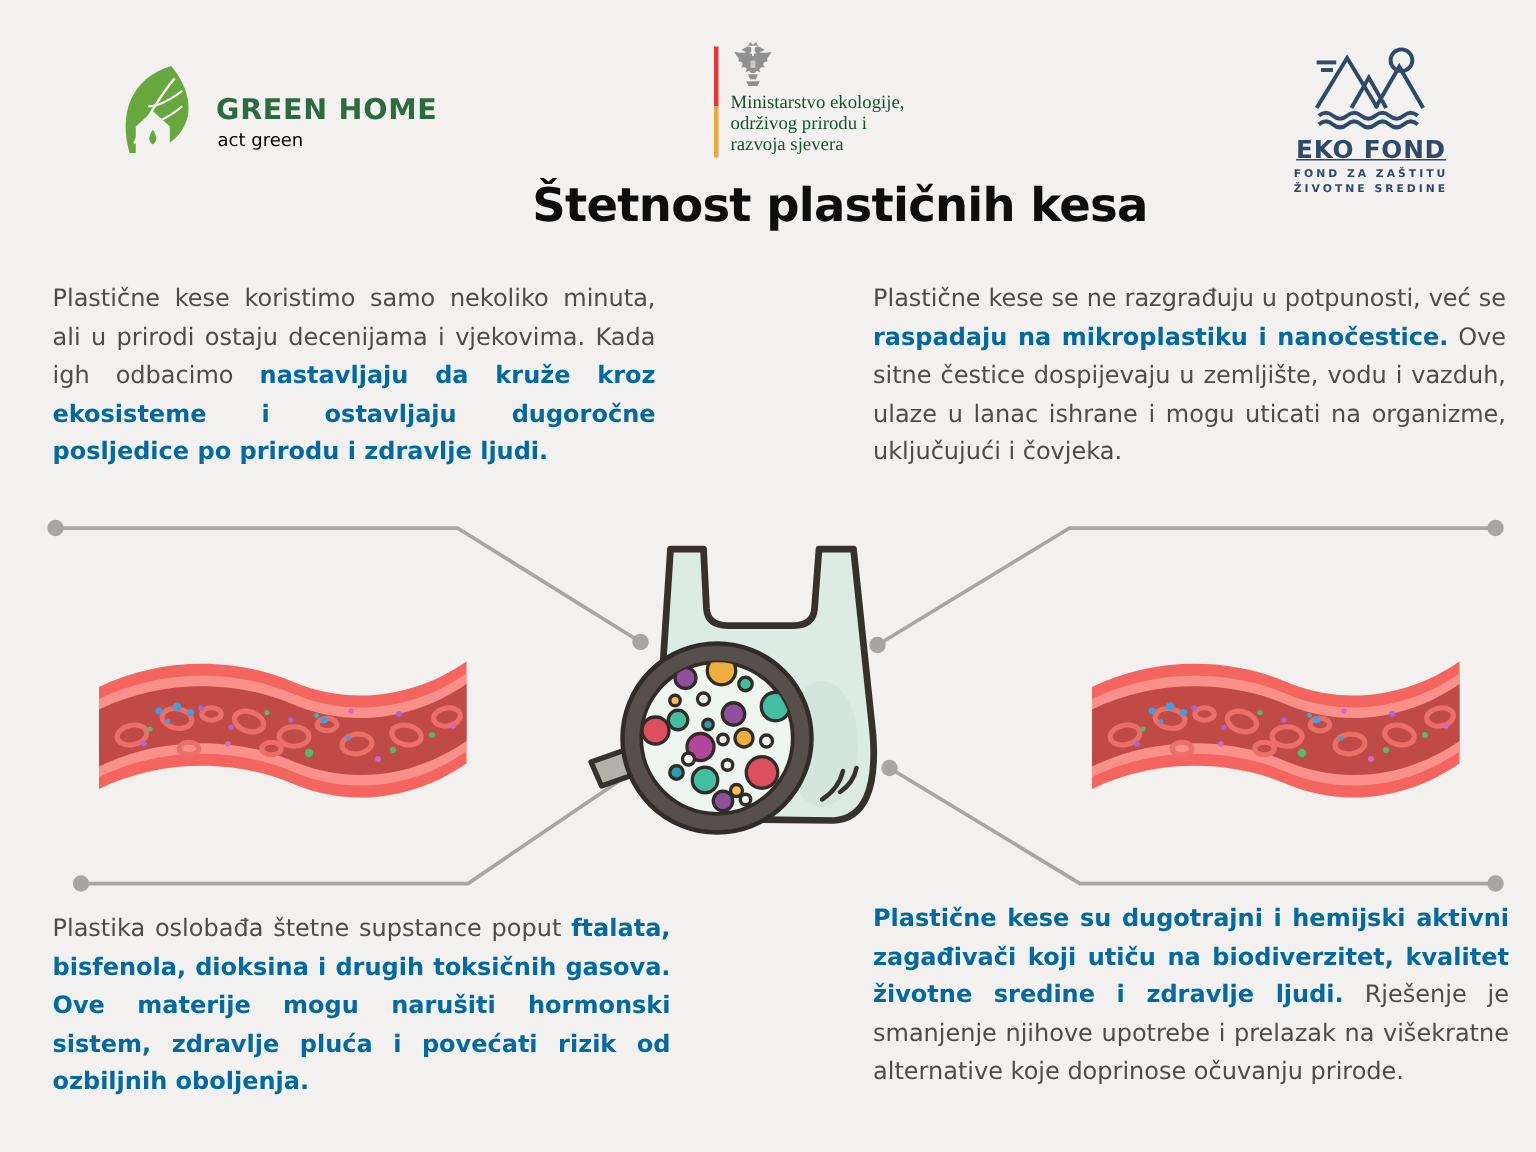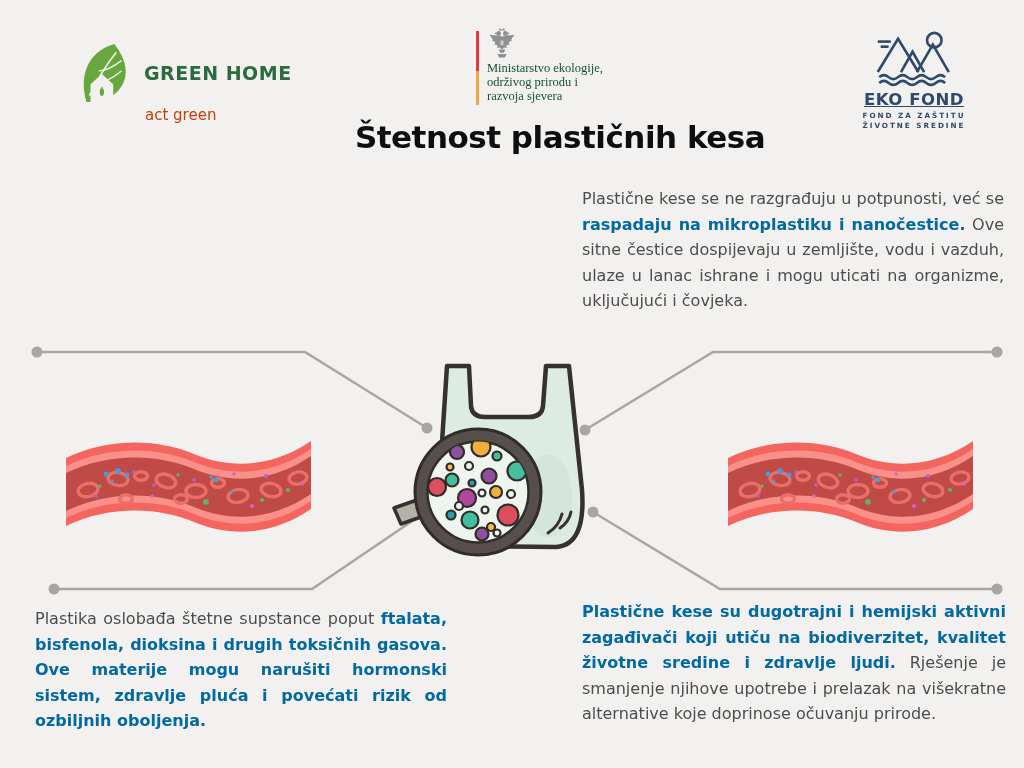--- a/index.html
+++ b/index.html
@@ -6,21 +6,21 @@
   .canvas{
     position:relative; width:1024px; height:768px; overflow:hidden;
     background:#f2f1ef;
     font-family:"DejaVu Sans", sans-serif;
   }
   
   .gh-logo{position:absolute; left:78px; top:42px; width:210px; height:66px;}
   .gh-leaf{position:absolute; left:0; top:0;}
   .gh-name{position:absolute; left:66px; top:20px; font-size:19px; font-weight:bold;
            color:#2c6b3f; letter-spacing:.5px; white-space:nowrap;}
-  .gh-tag{position:absolute; left:67px; top:44px; font-size:15px; color:#c2410c; white-space:nowrap;margin-top:20px;}
+  .gh-tag{position:absolute; left:67px; top:44px; font-size:12px; color:#000000; white-space:nowrap;}
 
   .min-logo{position:absolute; left:476px; top:26px; width:160px; height:84px;}
   .min-bar{position:absolute; left:0; top:5px; width:3px; height:74px;}
   .min-bar .red{position:absolute; top:0; left:0; width:3px; height:40px; background:#e13a3c;}
   .min-bar .gold{position:absolute; top:40px; left:0; width:3px; height:34px; background:#eaa83e;}
   .min-crest{position:absolute; left:11px; top:0;}
   .min-text{position:absolute; left:11px; top:36px; font-family:"Liberation Serif", serif;
             font-size:12.5px; line-height:1.1; color:#14532d; white-space:nowrap;}
 
   .eko-logo{position:absolute; left:860px; top:30px; width:108px; height:96px; text-align:center;}
@@ -204,17 +204,18 @@
         <circle cx="82" cy="172" r="8.5" fill="#43bfa0"></circle>
         <circle cx="97" cy="162" r="3.5" fill="#eef4ee"></circle>
         <circle cx="120" cy="167" r="10.5" fill="#dd4f5e"></circle>
         <circle cx="103" cy="179" r="4" fill="#f6c14b"></circle>
         <circle cx="94" cy="186" r="6.5" fill="#8f4f9e"></circle>
         <circle cx="109" cy="185" r="3.5" fill="#eef4ee"></circle>
       </g>
     </g>
   </svg>
 
+  <div class="para p-tl"><span>Plastične kese koristimo samo nekoliko minuta, ali u prirodi ostaju decenijama i vjekovima. Kada igh odbacimo </span><span class="b">nastavljaju da kruže kroz ekosisteme i ostavljaju dugoročne posljedice po prirodu i zdravlje ljudi.</span></div>
   <div class="para p-tr"><span>Plastične kese se ne razgrađuju u potpunosti, već se </span><span class="b">raspadaju na mikroplastiku i nanočestice.</span><span> Ove sitne čestice dospijevaju u zemljište, vodu i vazduh, ulaze u lanac ishrane i mogu uticati na organizme, uključujući i čovjeka.</span></div>
   <div class="para p-br"><span class="b">Plastične kese su dugotrajni i hemijski aktivni zagađivači koji utiču na biodiverzitet, kvalitet životne sredine i zdravlje ljudi.</span><span> Rješenje je smanjenje njihove upotrebe i prelazak na višekratne alternative koje doprinose očuvanju prirode.</span></div>
   <div class="para p-bl"><span>Plastika oslobađa štetne supstance poput </span><span class="b">ftalata, bisfenola, dioksina i drugih toksičnih gasova. Ove materije mogu narušiti hormonski sistem, zdravlje pluća i povećati rizik od ozbiljnih oboljenja.</span></div>
 
 </div>
 
 </body></html>

